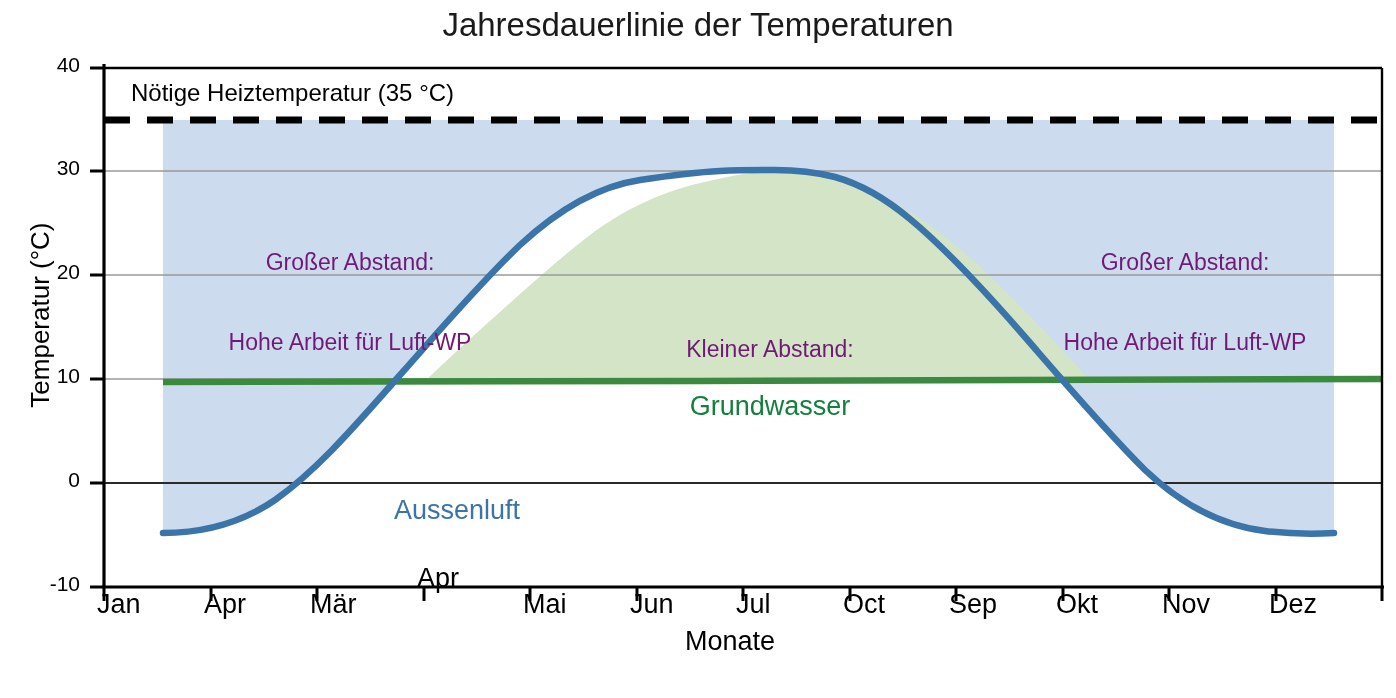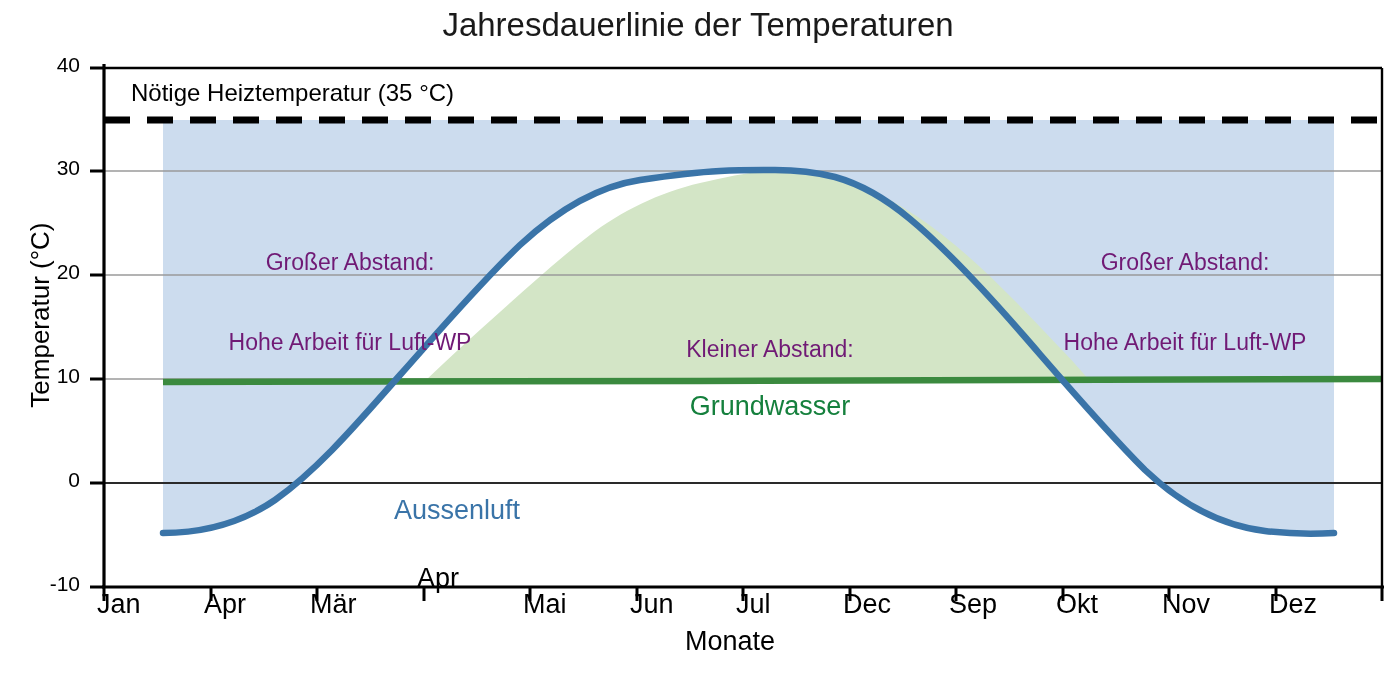--- a/index.html
+++ b/index.html
@@ -224,21 +224,21 @@
   <div class="txt ytick" style="left:0px;  top:468px;">0</div>
   <div class="txt ytick" style="left:0px;  top:572px;">-10</div>
 
   <div class="txt xtick" style="left:97px;   top:589px;">Jan</div>
   <div class="txt xtick" style="left:204px;  top:589px;">Apr</div>
   <div class="txt xtick" style="left:310px;  top:589px;">Mär</div>
   <div class="txt xtick" style="left:417px;  top:563px;">Apr</div>
   <div class="txt xtick" style="left:523px;  top:589px;">Mai</div>
   <div class="txt xtick" style="left:630px;  top:589px;">Jun</div>
   <div class="txt xtick" style="left:736px;  top:589px;">Jul</div>
-  <div class="txt xtick" style="left:843px;  top:589px;">Dec</div>
+  <div class="txt xtick" style="left:843px;  top:589px;">Oct</div>
   <div class="txt xtick" style="left:949px;  top:589px;">Sep</div>
   <div class="txt xtick" style="left:1056px; top:589px;">Okt</div>
   <div class="txt xtick" style="left:1162px; top:589px;">Nov</div>
   <div class="txt xtick" style="left:1269px; top:589px;">Dez</div>
 
   <div class="txt" id="heat-label">Nötige Heiztemperatur (35 °C)</div>
 
   <div class="txt annot" id="annot-left">
     <div>Großer Abstand:</div>
     <div>Hohe Arbeit für Luft-WP</div>

